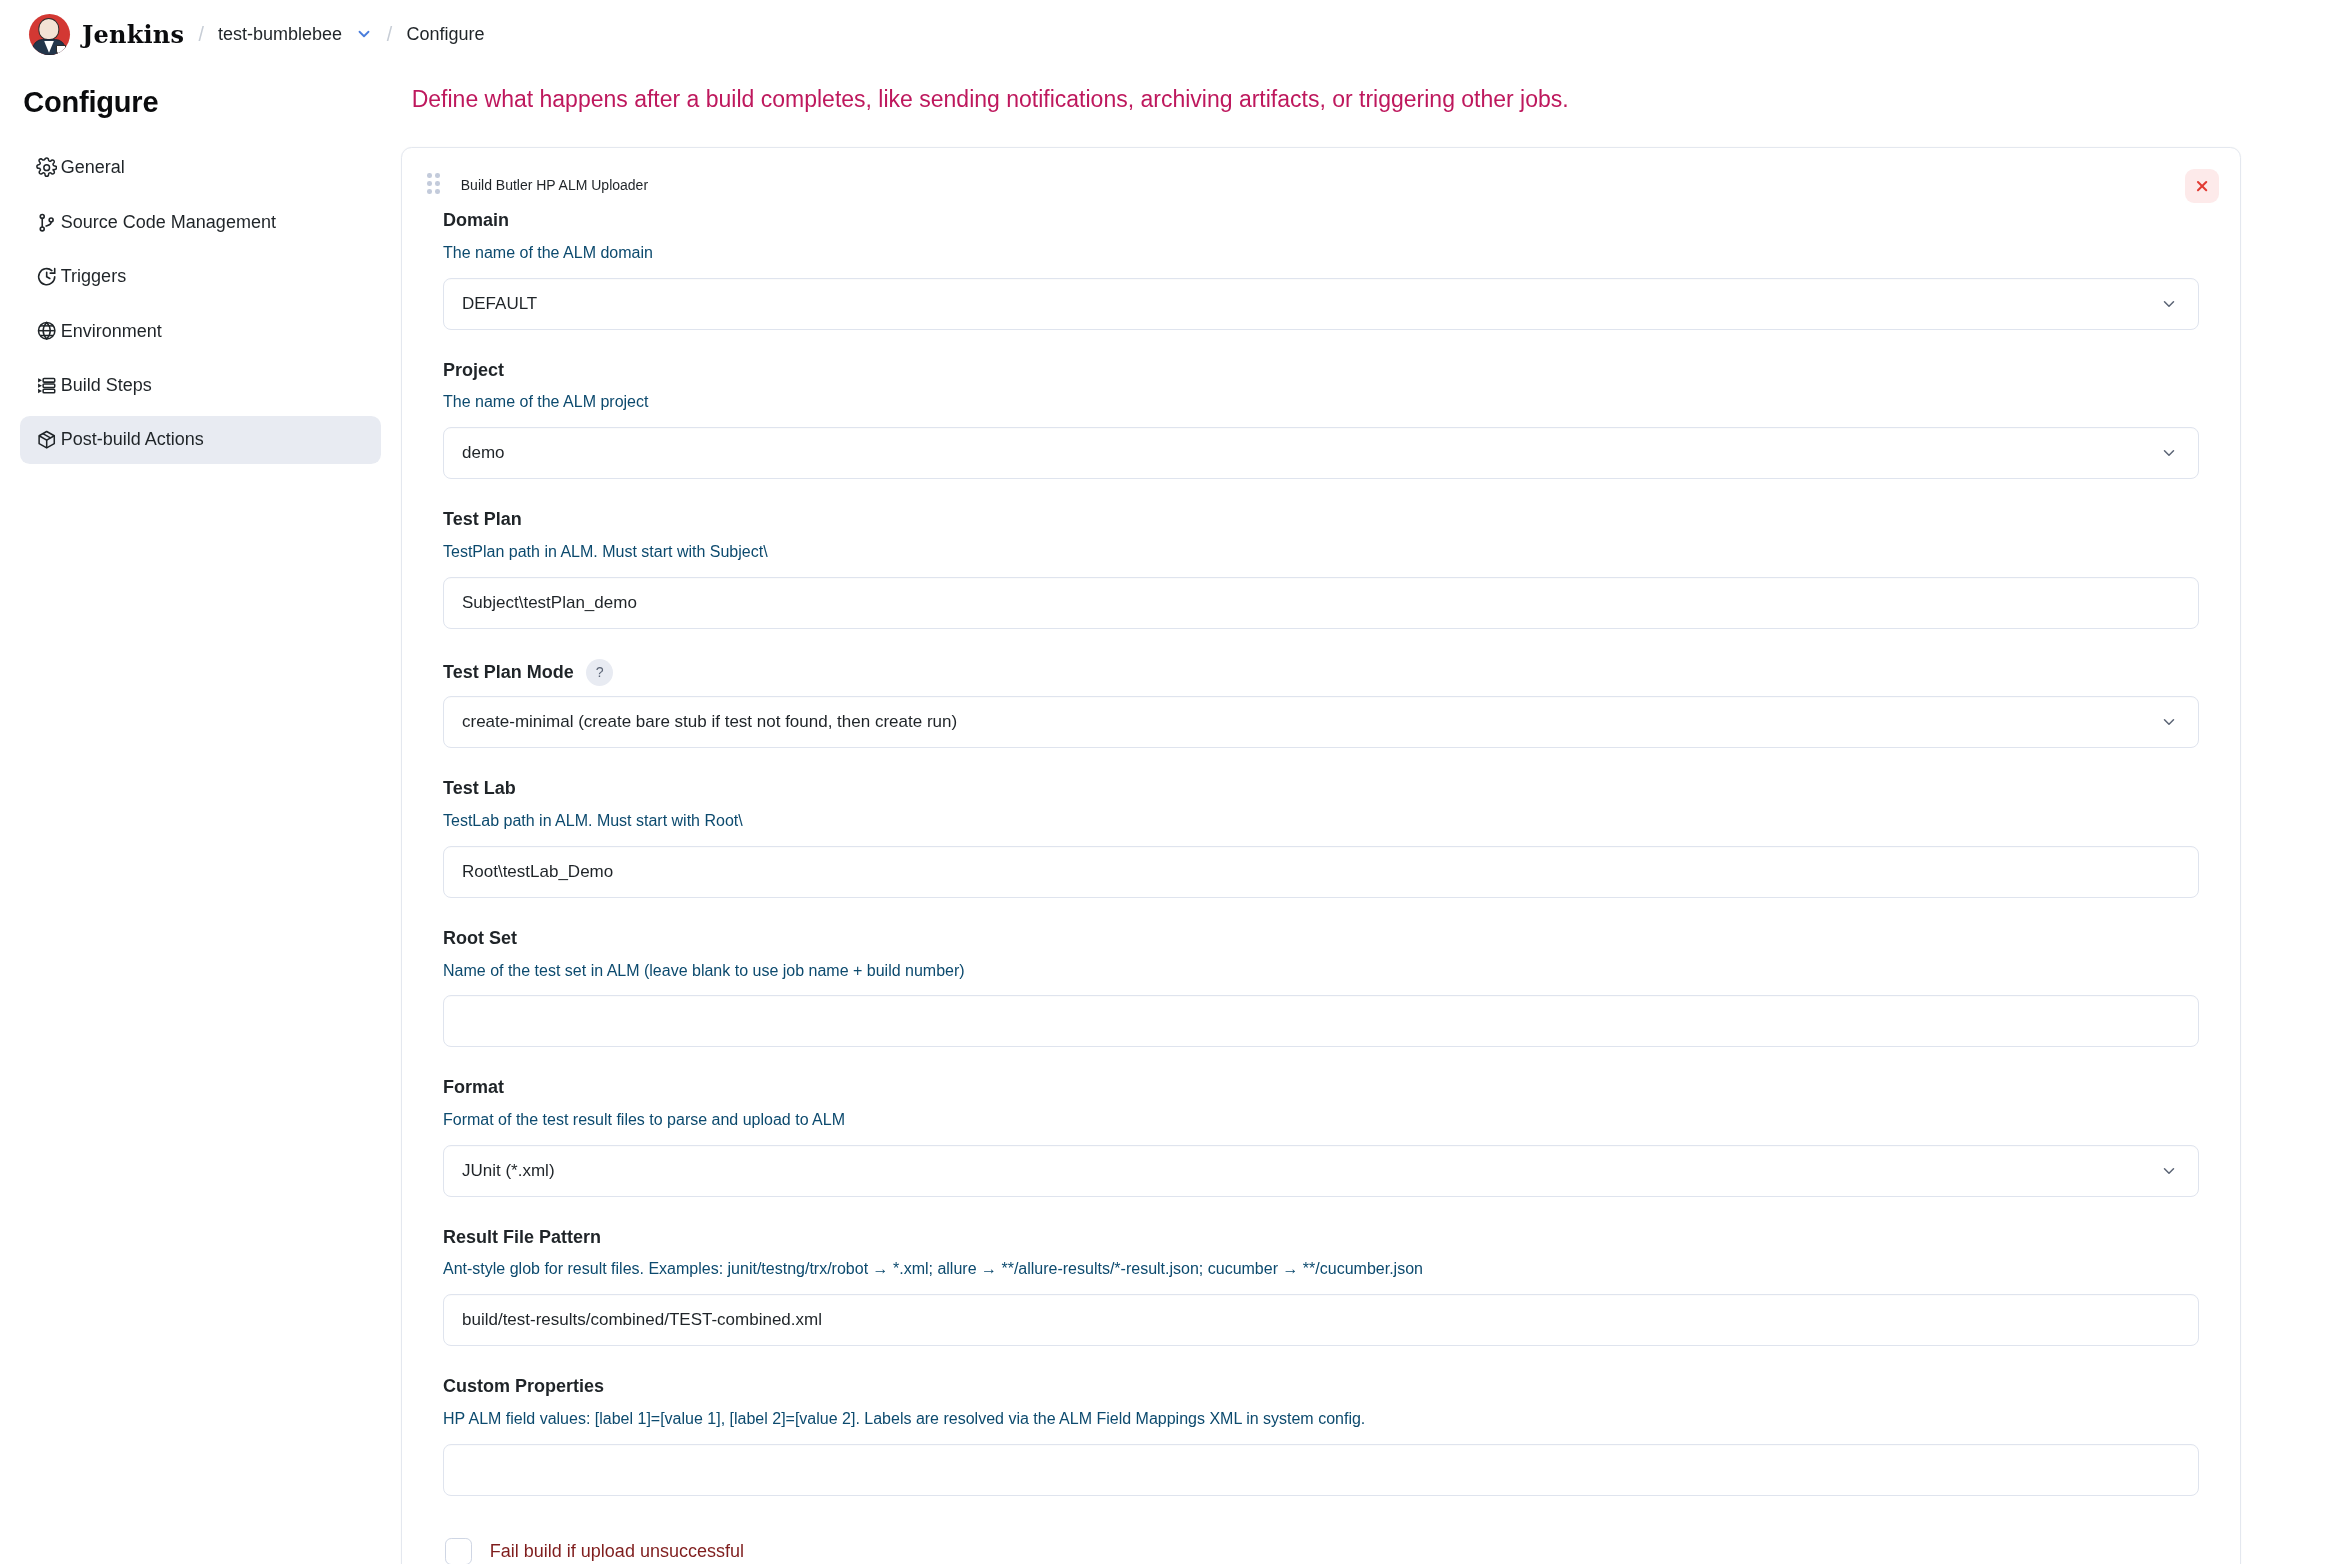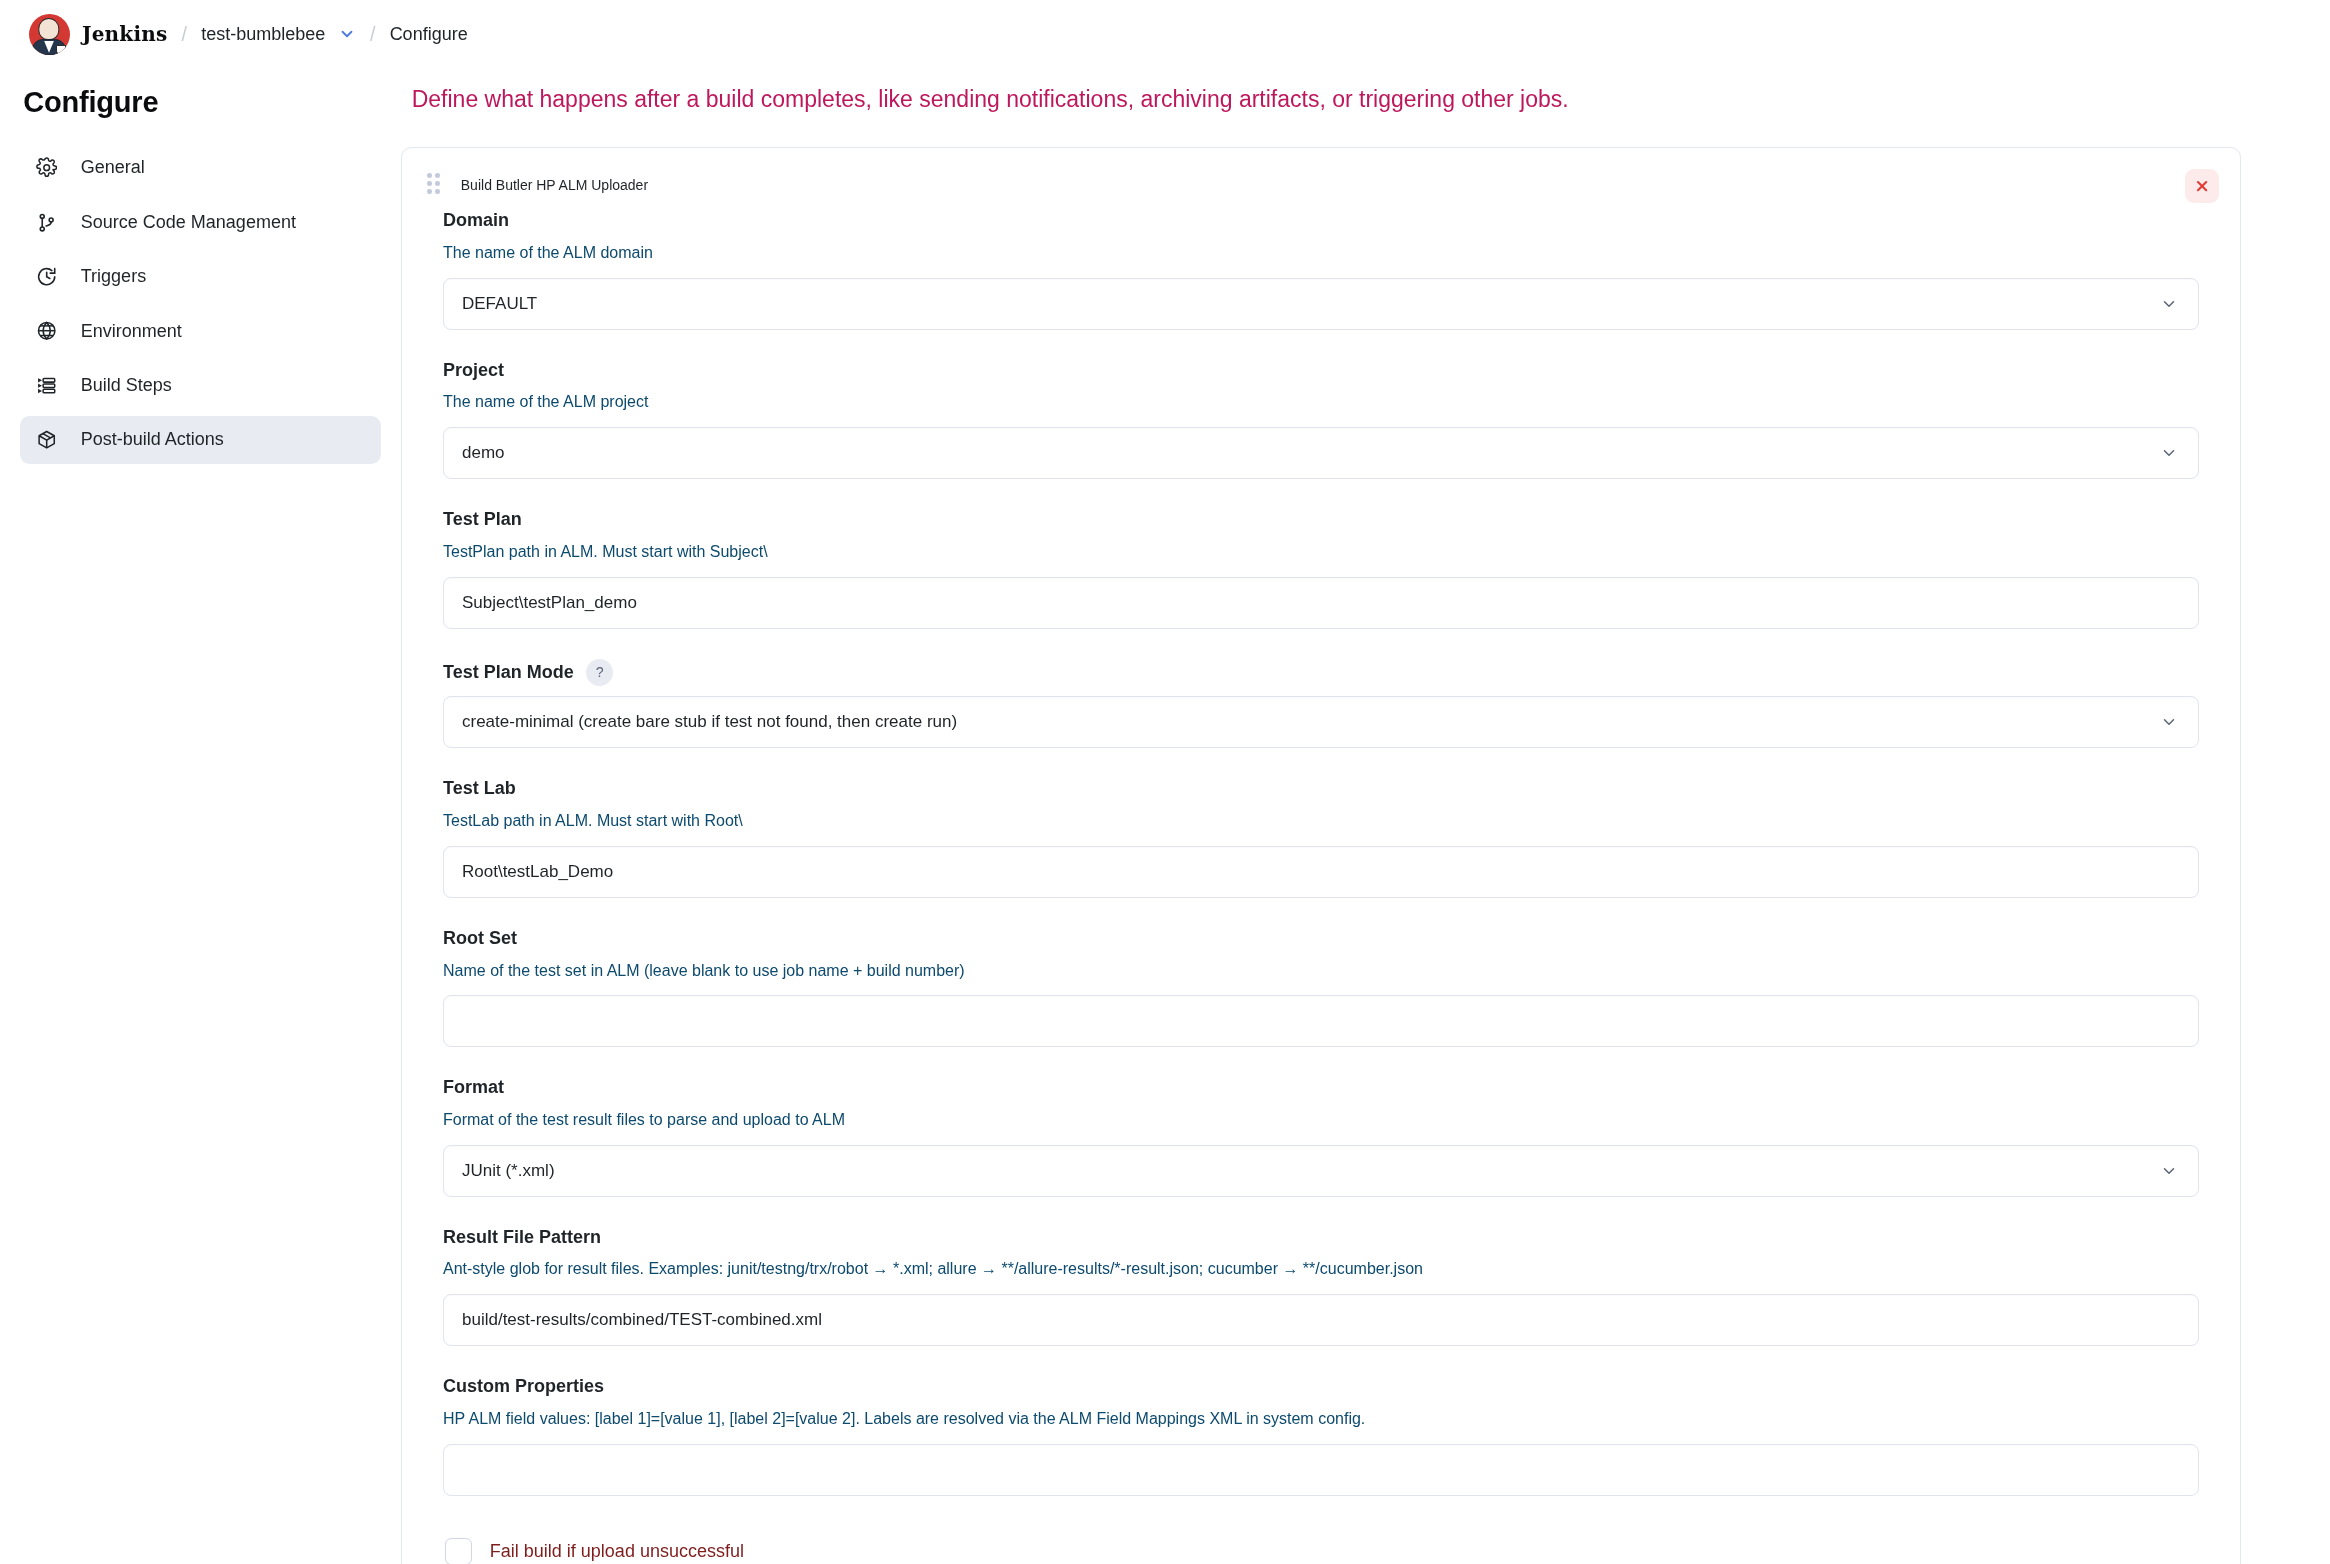--- a/index.html
+++ b/index.html
@@ -61,21 +61,21 @@
     position: absolute;
     bottom: 0.9px; right: 3.6px;
     width: 9.8px; height: 9px;
     background: #fff;
     border: 1.3px solid #2b2b2b;
     border-radius: 0.9px 0.9px 2.7px 2.7px;
   }
   .brand {
     font-family: "DejaVu Serif", "Liberation Serif", serif;
     font-weight: bold;
-    font-size: 20px;
+    font-size: 24px;
     margin-left: 12.5px;
     color: #0b0c0e;
     letter-spacing: 0.2px;
   }
   .crumb-sep {
     color: #c7cdd6;
     font-size: 19.6px;
     margin: 0 14.2px;
     font-weight: 300;
   }
@@ -104,21 +104,21 @@
   .sidebar h1 {
     font-size: 29px;
     font-weight: bold;
     margin: 7.1px 0 25px 3.6px;
     color: #0b0c0e;
     letter-spacing: -0.2px;
   }
   .nav-item {
     display: flex;
     align-items: center;
-    gap: 22px;
+    gap: 2px;
     padding: 11.6px 14.2px;
     border-radius: 9.8px;
     margin-bottom: 6.2px;
     cursor: pointer;
   }
   .nav-item.active { background: #e8ebf2; }
   .nav-label { font-size: 18px; color: #1f2428; white-space: nowrap; }
   .nav-icon {
     width: 25px; height: 25px;
     flex: 0 0 25px;

